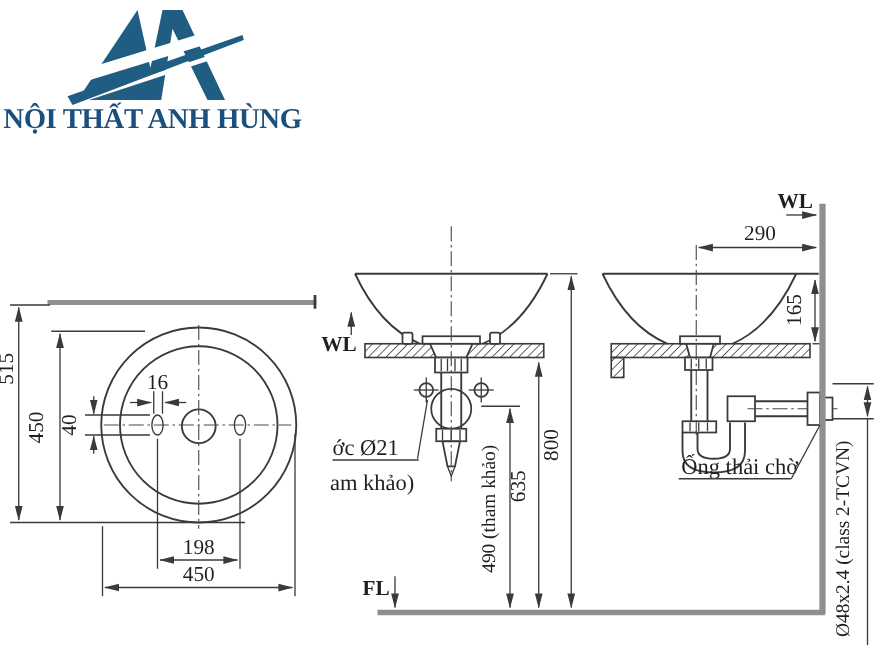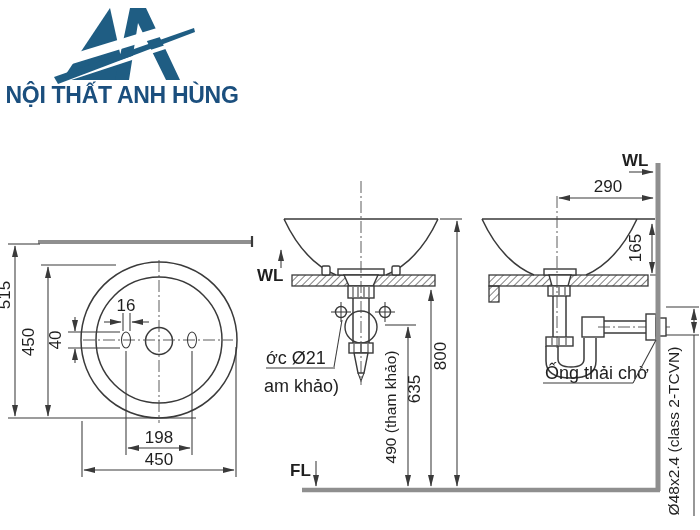--- a/index.html
+++ b/index.html
@@ -1,17 +1,17 @@
 <!DOCTYPE html>
 <html><head>
 <meta charset="utf-8">
 <style>
   html,body{margin:0;padding:0;background:#ffffff;}
   #stage{position:relative;width:700px;height:530px;background:#ffffff;overflow:hidden;
-         font-family:Liberation Sans, sans-serif;}
+         font-family:Liberation Serif, serif;}
   #logo-mark{position:absolute;left:46px;top:2px;}
   #brand{position:absolute;left:-3px;top:82px;width:250px;text-align:center;
          font-size:23px;font-weight:bold;letter-spacing:-0.3px;color:#1b4f7e;
          white-space:nowrap;}
   #drawing{position:absolute;left:0;top:0;}
   
   .ln{stroke:#3a3a3a;stroke-width:1.5;fill:none;stroke-linecap:butt;}
   .t1{stroke:#3a3a3a;stroke-width:1.05;fill:none;}
   .dim{stroke:#3a3a3a;stroke-width:1.05;fill:none;}
   .cl{stroke:#4a4a4a;stroke-width:0.9;fill:none;stroke-dasharray:12 3 2 3;}

